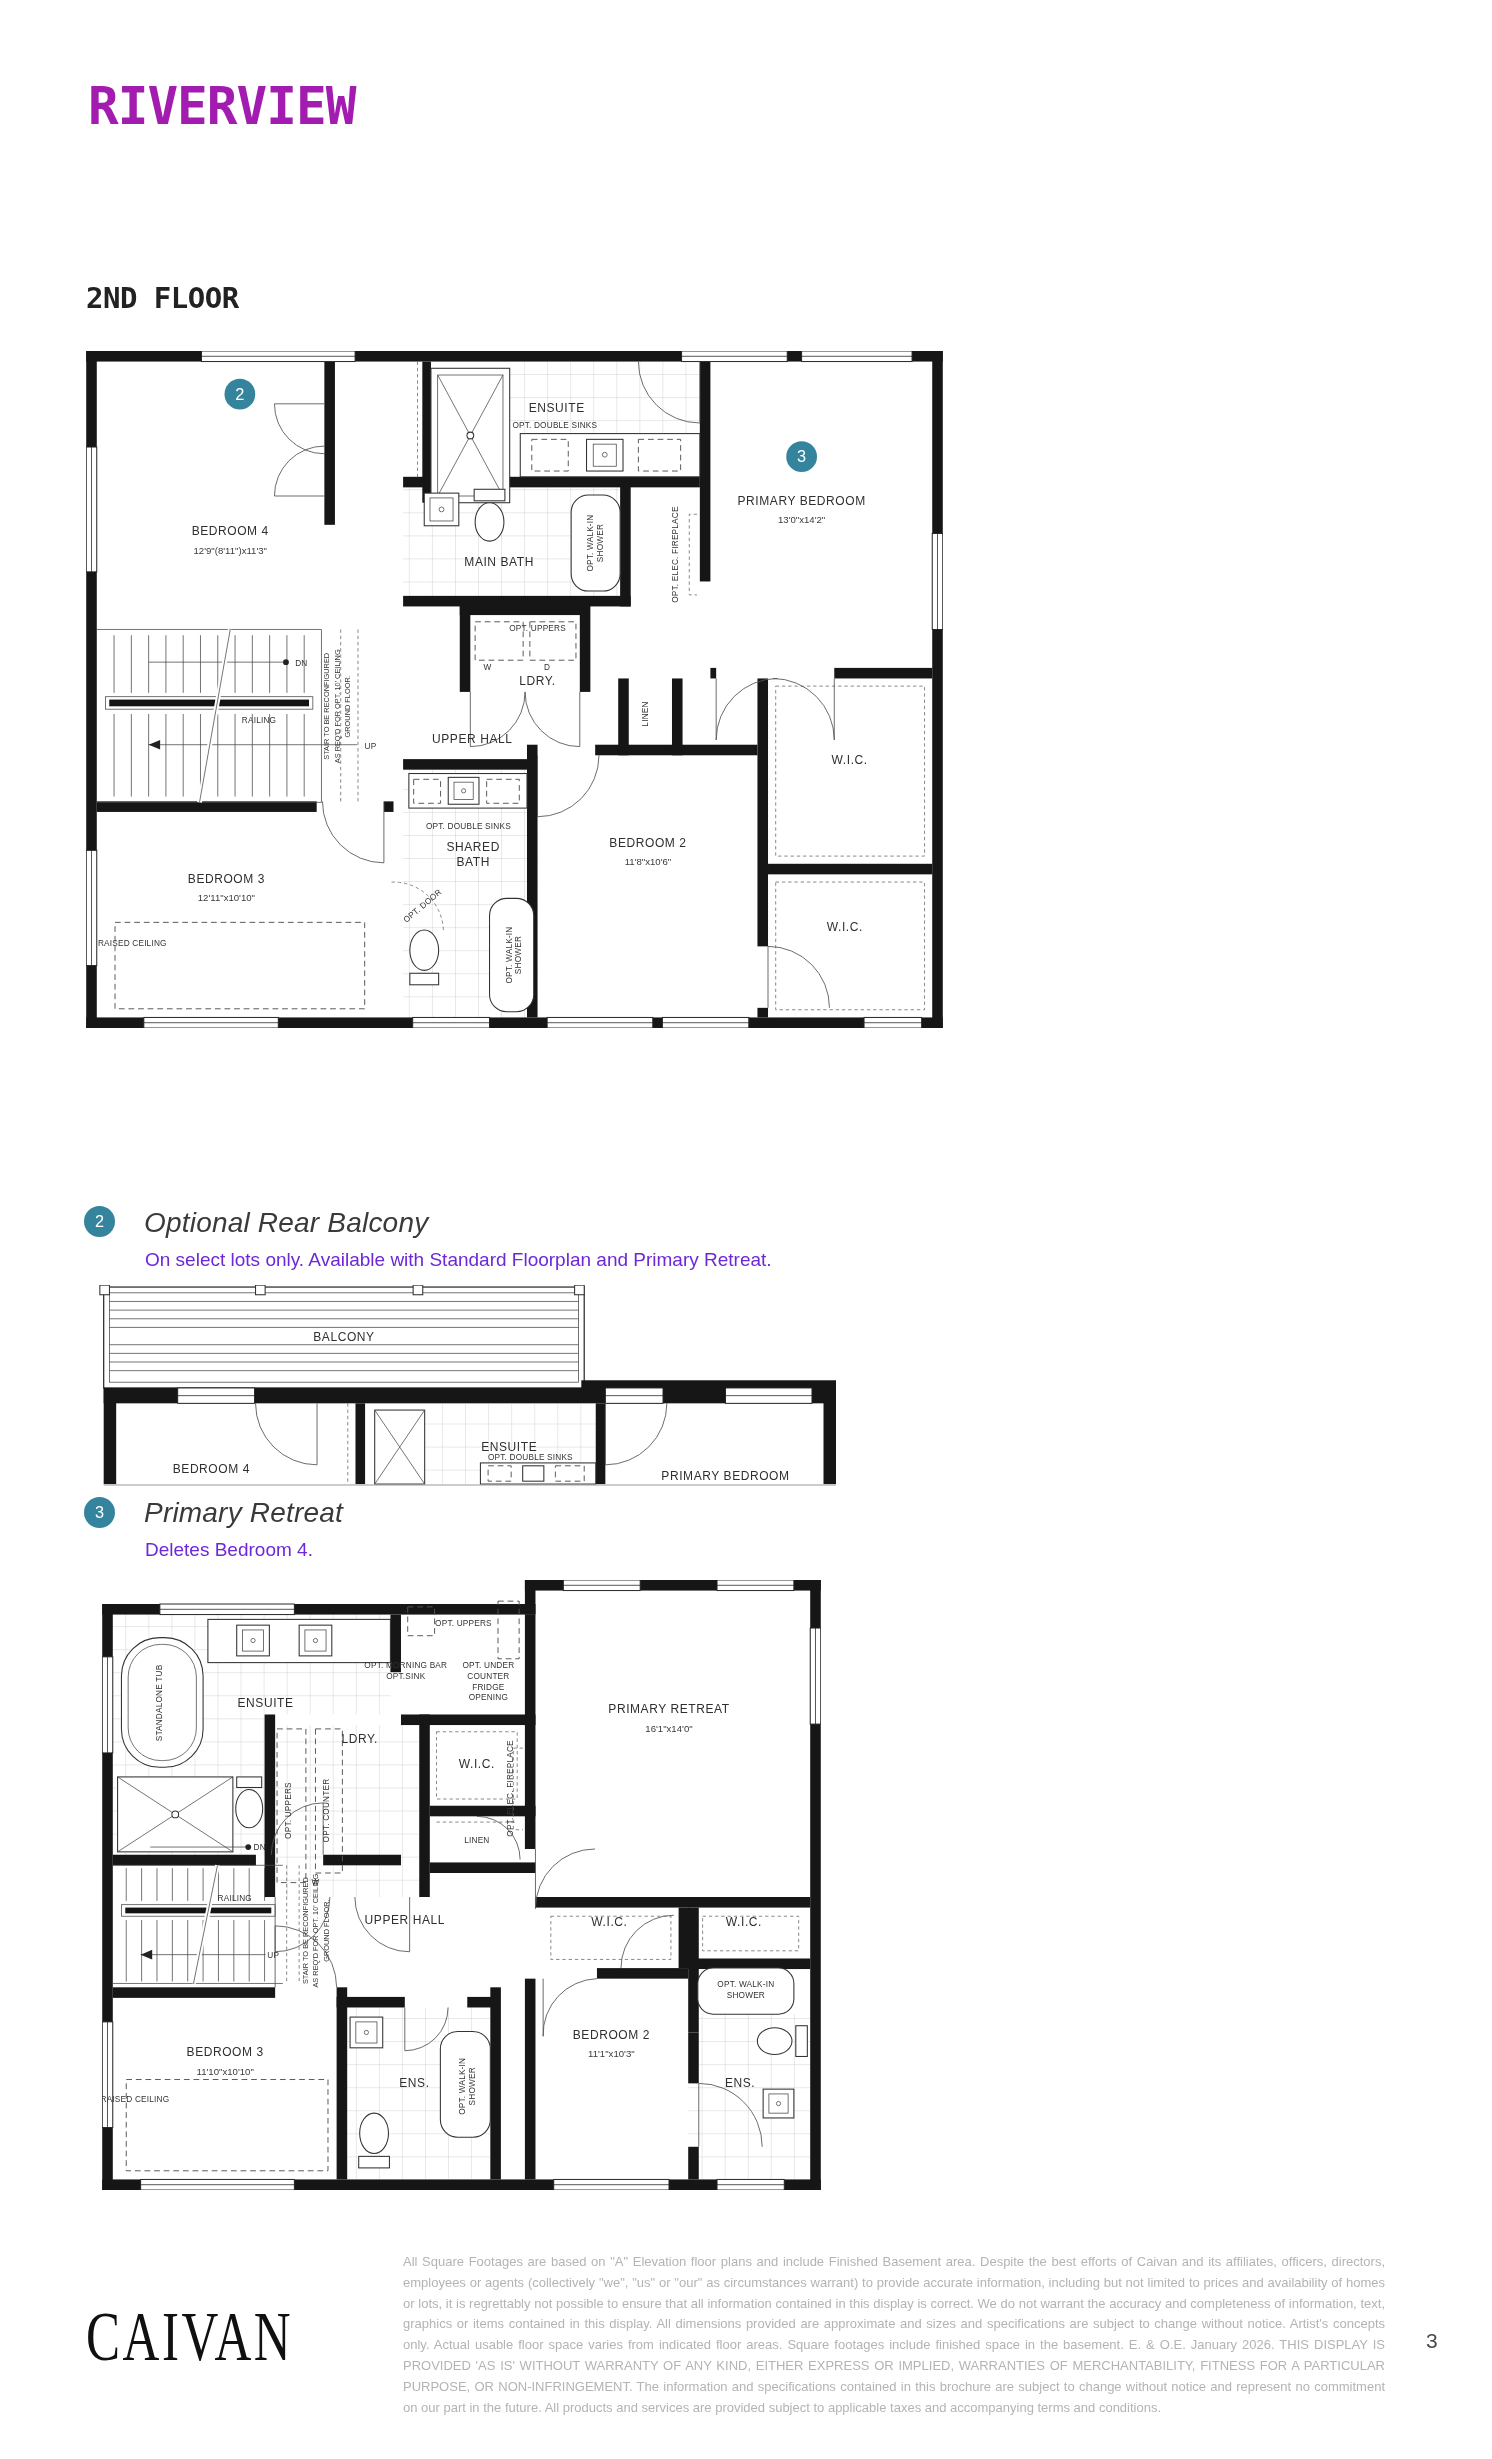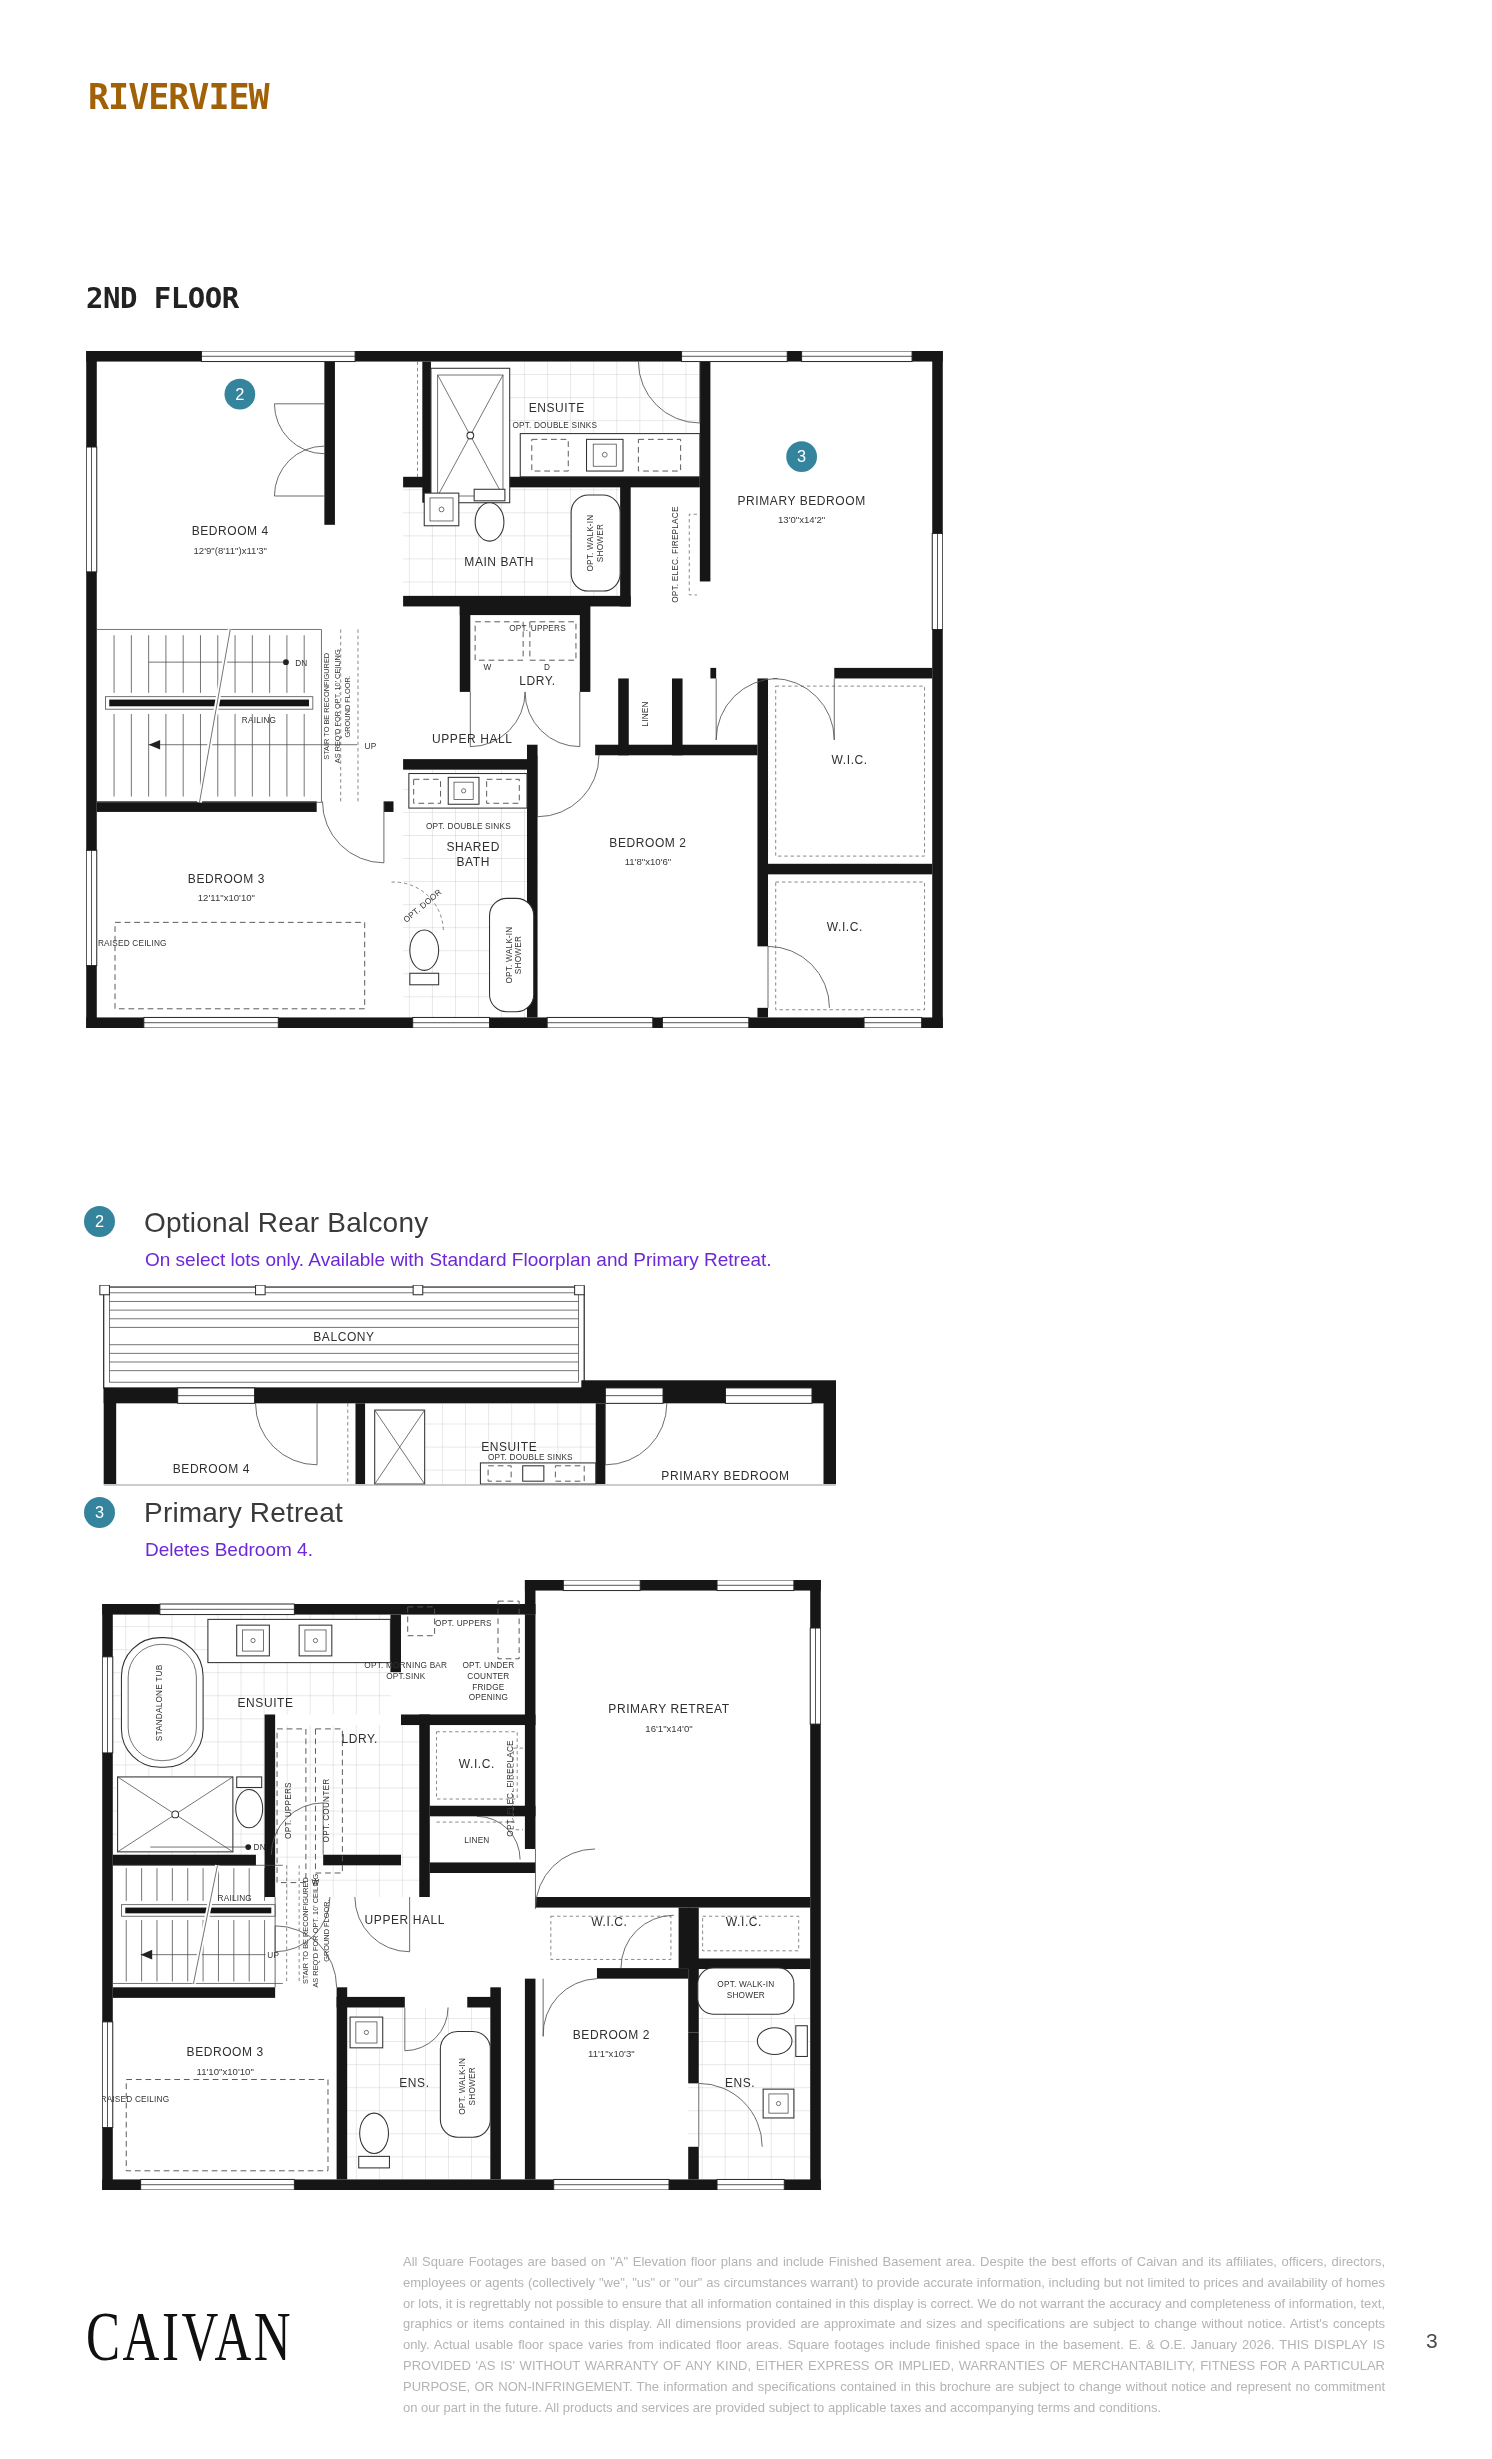--- a/index.html
+++ b/index.html
@@ -1,25 +1,25 @@
 <!DOCTYPE html>
 <html><head>
 <meta charset="utf-8">
 <style>
   html,body{margin:0;padding:0;background:#e8e8e8;}
   #page{position:relative;width:1493px;height:2459px;background:#ffffff;overflow:hidden;
         font-family:"Liberation Sans",sans-serif;}
   .abs{position:absolute;}
   
-  .brand{font-family:"DejaVu Sans Mono",monospace;font-weight:bold;font-size:35px;letter-spacing:-1px;color:#a16207;text-align:right;}
+  .brand{font-family:"DejaVu Sans Mono",monospace;font-weight:bold;font-size:51px;letter-spacing:-1px;color:#a21caf;text-align:right;}
   .title{font-family:"DejaVu Sans Mono",monospace;font-weight:bold;font-size:37px;letter-spacing:-1px;color:#1d1d1b;}
   .h2{font-family:"DejaVu Sans Mono",monospace;font-weight:bold;font-size:29px;letter-spacing:-0.5px;color:#222;}
   .h2big{font-family:"DejaVu Sans Mono",monospace;font-weight:bold;font-size:32px;letter-spacing:-0.5px;color:#222;}
   .arrow{font-family:"DejaVu Sans",sans-serif;font-weight:normal;font-size:32px;color:#333;margin-left:17.3px;}
-  .optTitle{font-size:28px;font-weight:400;color:#3a3a3a;letter-spacing:0.2px;}
+  .optTitle{font-size:28px;font-weight:400;color:#3a3a3a;letter-spacing:0.2px;font-style:italic;}
   .optDesc{font-size:19px;color:#6d28d9;}
   .mkHtml{width:31px;height:31px;border-radius:50%;background:#35849d;color:#fff;
           display:flex;align-items:center;justify-content:center;font-size:16.3px;}
   
   .logo{font-family:"Liberation Serif",serif;font-size:58px;color:#101010;letter-spacing:2.9px;
         transform:scale(.88,1.22);transform-origin:left bottom;}
   .disc{font-size:13px;line-height:1.6;color:#b4b4b4;text-align:justify;}
   .pageNum{font-size:21px;color:#4a4a4a;}
   
   .w{fill:#161616;}

